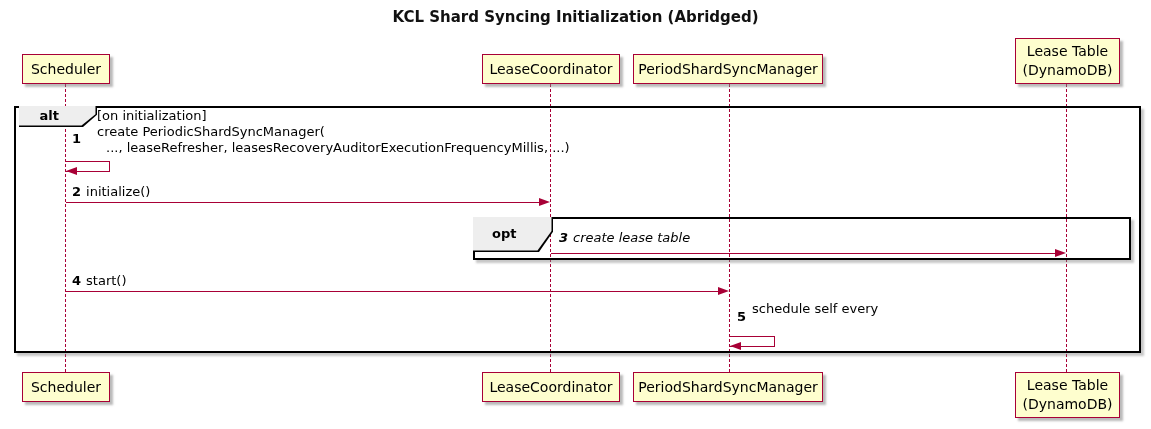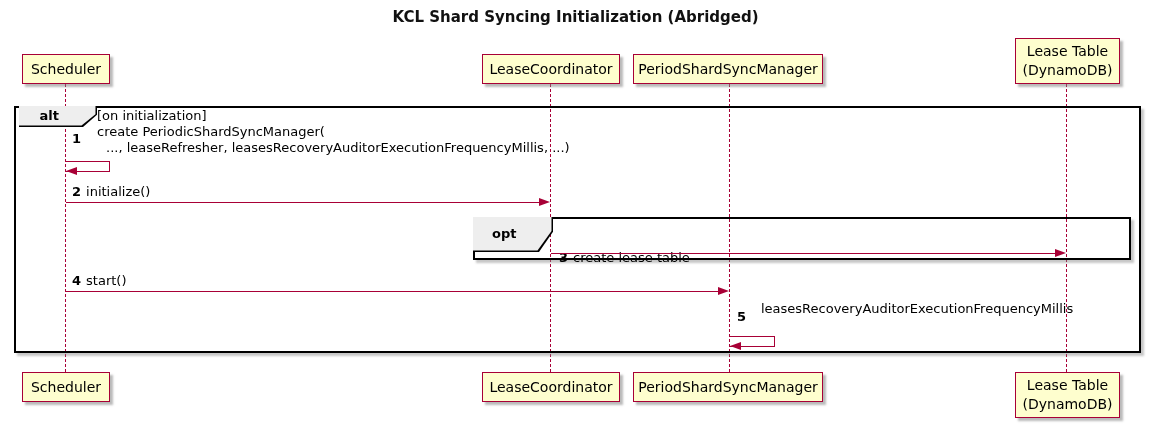--- a/index.html
+++ b/index.html
@@ -95,35 +95,35 @@
   </div>
   <div class="self-loop" style="left:66px;top:161px;width:44px;height:11px;"></div>
   <div class="head-left" style="left:66px;top:167px;"></div>
 
   <div class="msg-text" style="left:72px;top:184px;">
     <span class="num">2</span><span>initialize()</span>
   </div>
   <div class="msg-line" style="left:66px;top:202px;width:474px;"></div>
   <div class="head-right" style="left:539px;top:198px;"></div>
 
-  <div class="msg-text" style="left:559px;top:250px;">
+  <div class="msg-text" style="left:559px;top:230px;font-style:italic;">
     <span class="num">3</span><span>create lease table</span>
   </div>
   <div class="msg-line" style="left:551px;top:253px;width:505px;"></div>
   <div class="head-right" style="left:1055px;top:249px;"></div>
 
   <div class="msg-text" style="left:72px;top:273px;">
     <span class="num">4</span><span>start()</span>
   </div>
   <div class="msg-line" style="left:66px;top:291px;width:653px;"></div>
   <div class="head-right" style="left:718px;top:287px;"></div>
 
   <div class="seq-num" style="left:737px;top:309px;">5</div>
   <div class="msg-text" style="left:752px;top:301px;">
-    <div class="indent2">leasesRecoveryAuditorExecutionFrequencyMillis</div>
+    <div>schedule self every</div>
   </div>
   <div class="self-loop" style="left:730px;top:336px;width:45px;height:11px;"></div>
   <div class="head-left" style="left:730px;top:342px;"></div>
 
   <div class="pbox" style="left:22px;top:54px;width:88px;height:30px;z-index:6;">
     <div>Scheduler</div>
   </div>
   <div class="pbox" style="left:482px;top:54px;width:138px;height:30px;z-index:6;">
     <div>LeaseCoordinator</div>
   </div>

